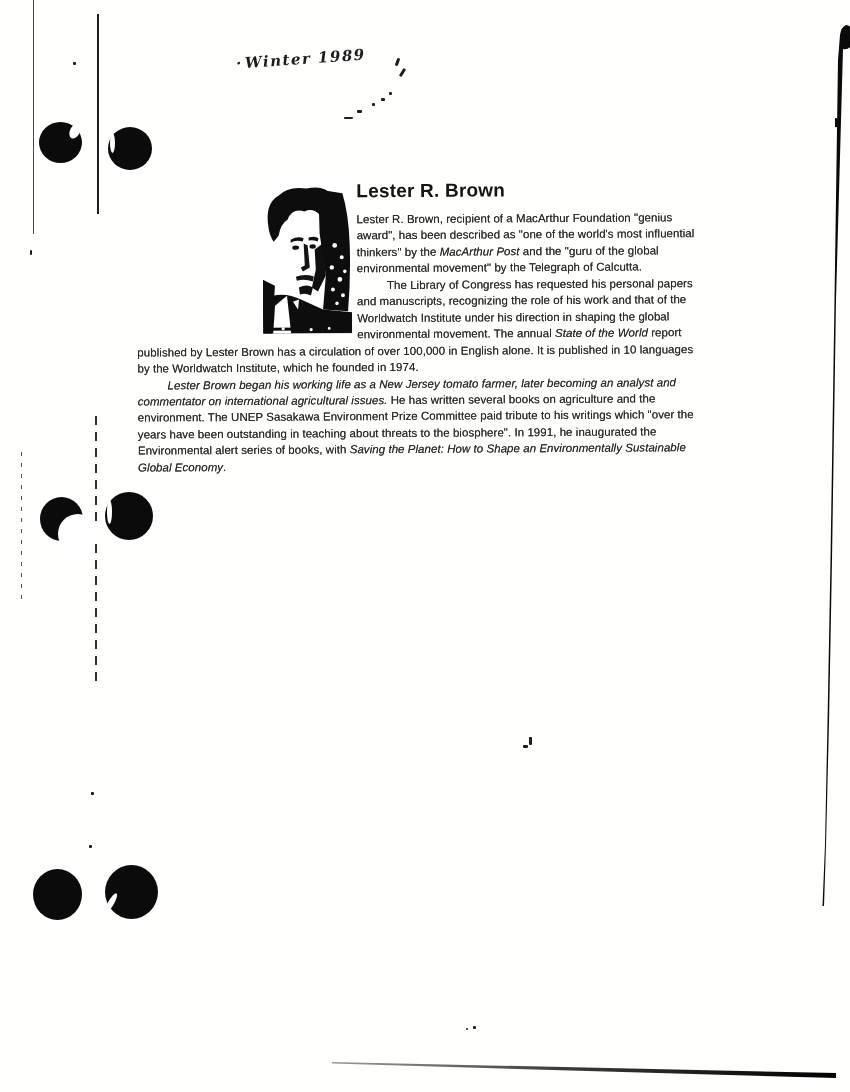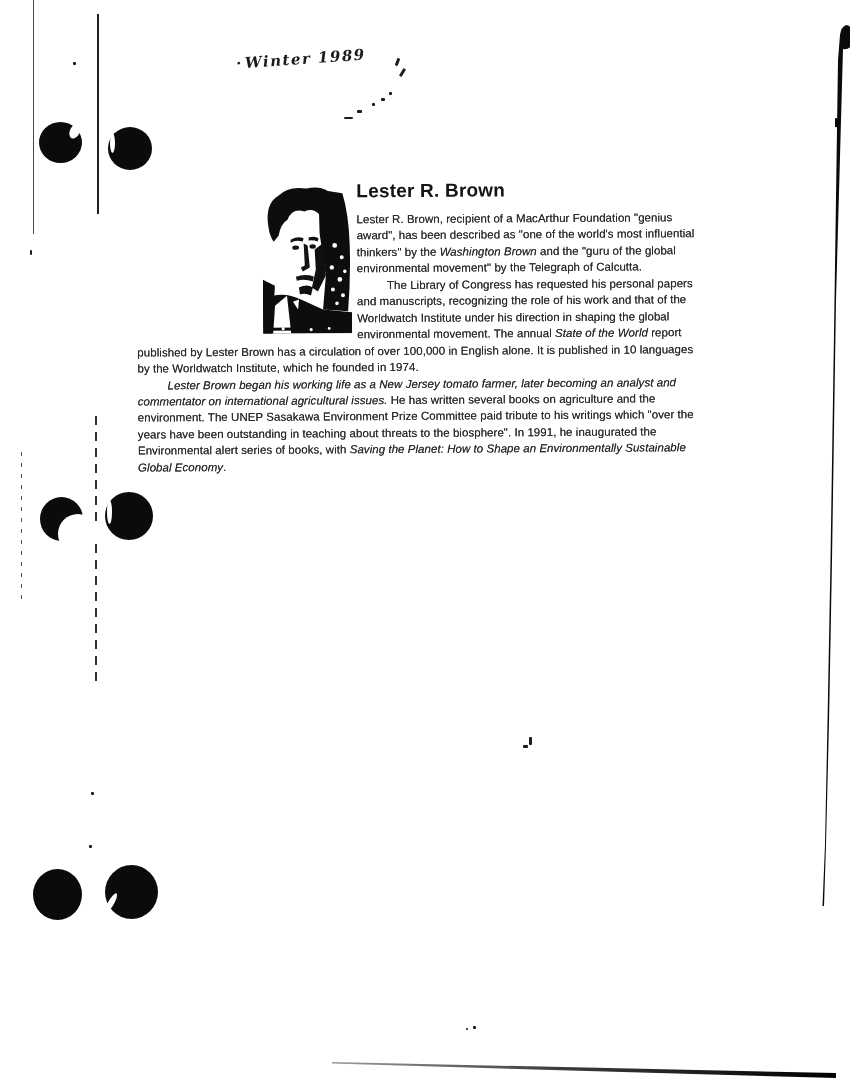--- a/index.html
+++ b/index.html
@@ -139,20 +139,20 @@
 
             <rect x="2" y="144" width="86" height="3" fill="#0d0d0d"></rect>
             <circle cx="20" cy="145" r="1.6" fill="#fff"></circle>
               <circle cx="48" cy="146" r="1.6" fill="#fff"></circle>
             <circle cx="66" cy="145" r="1.4" fill="#fff"></circle>
           </svg>
         </div>
       </div>
       <h1>Lester R. Brown</h1>
       <div>
-          <p class="bio-para"><span>Lester R. Brown, recipient of a MacArthur Foundation "genius award", has been described as "one of the world's most influential thinkers" by the </span><span class="ital">Washington Brown</span><span> and the "guru of the global environmental movement" by the Telegraph of Calcutta.</span></p>
+          <p class="bio-para"><span>Lester R. Brown, recipient of a MacArthur Foundation "genius award", has been described as "one of the world's most influential thinkers" by the </span><span class="ital">MacArthur Post</span><span> and the "guru of the global environmental movement" by the Telegraph of Calcutta.</span></p>
           <p class="bio-para indent"><span>The Library of Congress has requested his personal papers and manuscripts, recognizing the role of his work and that of the Worldwatch Institute under his direction in shaping the global environmental movement.  The annual </span><span class="ital">State of the World</span><span> report published by Lester Brown has a circulation of over 100,000 in English alone.  It is published in 10 languages by the Worldwatch Institute, which he founded in 1974.</span></p>
           <p class="bio-para indent"><span class="ital">Lester Brown began his working life as a New Jersey tomato farmer, later becoming an analyst and commentator on international agricultural issues.</span><span>  He has written several books on agriculture and the environment.  The UNEP Sasakawa Environment Prize Committee paid tribute to his writings which "over the years have been outstanding in teaching about threats to the biosphere".  In 1991, he inaugurated the Environmental alert series of books, with </span><span class="ital">Saving the Planet:  How to Shape an Environmentally Sustainable Global Economy</span><span>.</span></p>
         </div>
     </div>
   </div>
 
 </div>
 
 </body></html>

